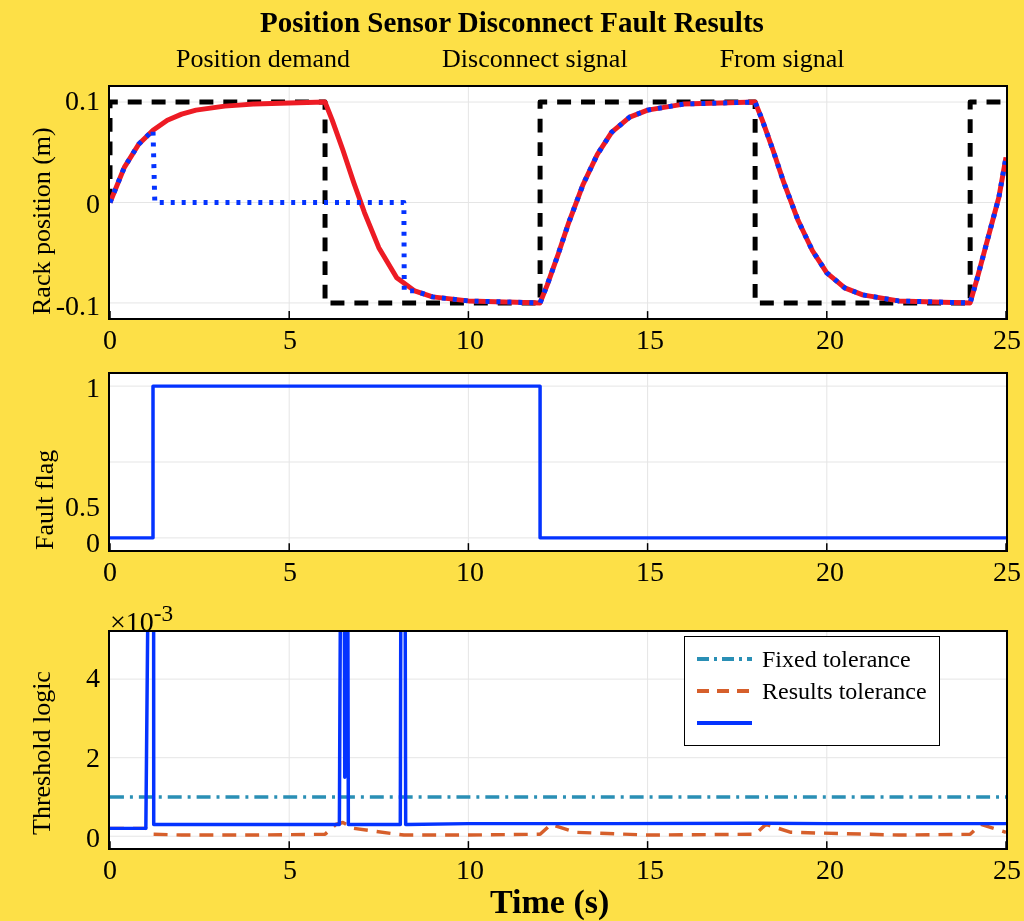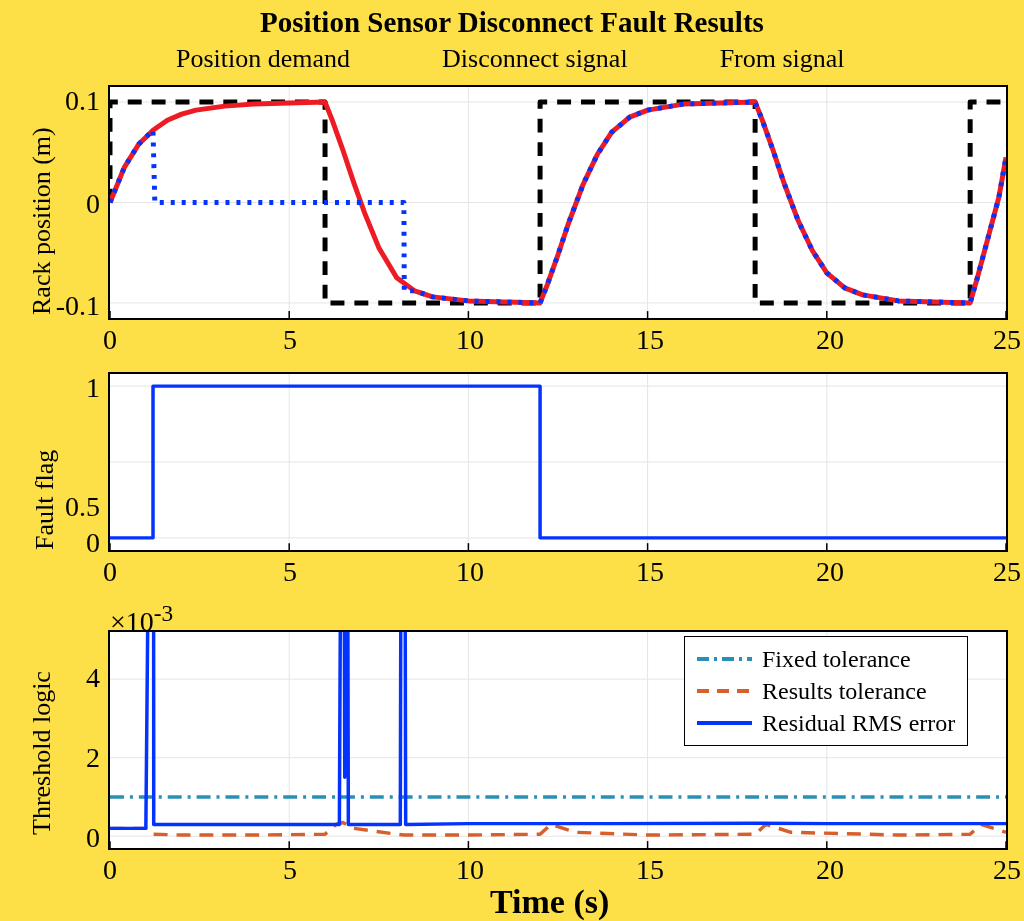--- a/index.html
+++ b/index.html
@@ -216,17 +216,16 @@
     <div class="legend-row">
       <svg class="legend-line" viewBox="0 0 55 6">
           <line x1="0" y1="3" x2="55" y2="3" stroke="#d65f2b" stroke-width="4" stroke-dasharray="12 8"></line>
         </svg>
       <span>Results tolerance</span>
     </div>
     <div class="legend-row">
       <svg class="legend-line" viewBox="0 0 55 6">
           <line x1="0" y1="3" x2="55" y2="3" stroke="#0433ff" stroke-width="4"></line>
         </svg>
-      <span>Residual RMS error</span>
     </div>
   </div>
 
 </div>
 
 </body></html>

